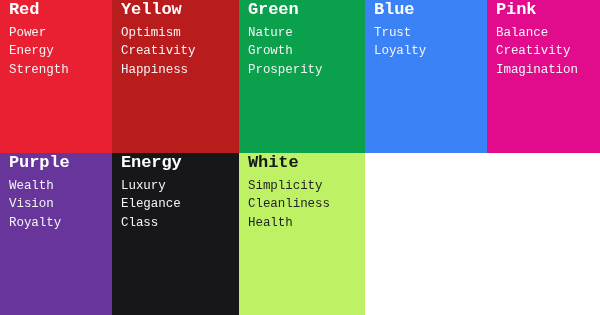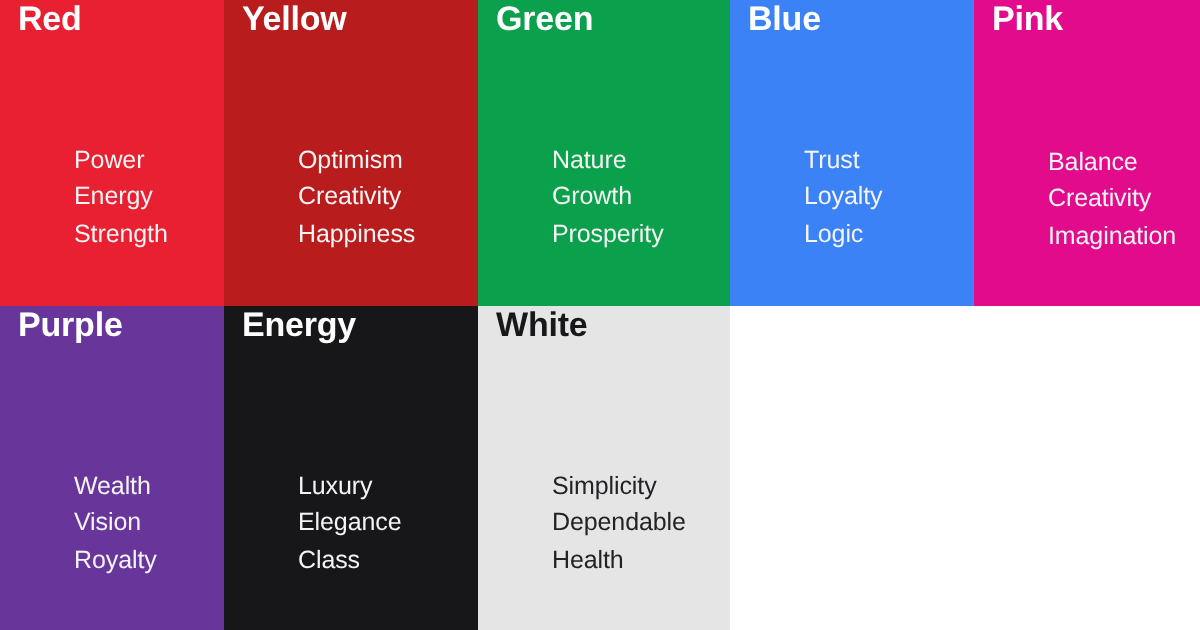--- a/index.html
+++ b/index.html
@@ -22,23 +22,24 @@
     display: grid;
     grid-template-columns: 112px 127px 126px 122px 113px;
     grid-template-rows: 153px 162px;
   }
 
   .color-cell {
     position: relative;
     box-sizing: border-box;
     display: flex;
     flex-direction: column;
-    justify-content: space-between;
+    justify-content: flex-start;
     padding: 0 0 27px 9px;
     overflow: hidden;
+    font-family: Liberation Mono, monospace;
   }
 
   
   .row-bottom {
     padding-bottom: 26px;
   }
 
   .cell-title {
     font-size: 17px;
     font-weight: bold;
@@ -53,21 +54,20 @@
     margin: 0;
     padding: 0;
   }
 
   .cell-trait {
     font-size: 12.5px;
     font-weight: normal;
     line-height: 1.47;
     letter-spacing: -0.05px;
     white-space: nowrap;
-    margin-left: 28px;
   }
 
   
   .on-dark .cell-title { color: #ffffff; }
   .on-dark .cell-trait { color: #f4f4f5; }
 
   
   .on-light .cell-title { color: #18181b; }
   .on-light .cell-trait { color: #232327; }
 </style>
@@ -97,21 +97,20 @@
         <li class="cell-trait">Nature</li>
         <li class="cell-trait">Growth</li>
         <li class="cell-trait">Prosperity</li>
       </ul>
     </div>
     <div class="color-cell on-dark row-top" style="background-color: #3b82f6;">
       <div class="cell-title">Blue</div>
       <ul class="cell-traits">
         <li class="cell-trait">Trust</li>
         <li class="cell-trait">Loyalty</li>
-        <li class="cell-trait">Logic</li>
       </ul>
     </div>
     <div class="color-cell on-dark row-bottom" style="background-color: rgb(226, 11, 140);">
       <div class="cell-title">Pink</div>
       <ul class="cell-traits">
         <li class="cell-trait">Balance</li>
         <li class="cell-trait">Creativity</li>
         <li class="cell-trait">Imagination</li>
       </ul>
     </div>
@@ -124,21 +123,21 @@
       </ul>
     </div>
     <div class="color-cell on-dark row-bottom" style="background-color: rgb(23, 23, 26);">
       <div class="cell-title">Energy</div>
       <ul class="cell-traits">
         <li class="cell-trait">Luxury</li>
         <li class="cell-trait">Elegance</li>
         <li class="cell-trait">Class</li>
       </ul>
     </div>
-    <div class="color-cell on-light row-bottom" style="background-color: #e5e5e5;">
+    <div class="color-cell on-light row-bottom" style="background-color: #bef264;">
       <div class="cell-title">White</div>
       <ul class="cell-traits">
         <li class="cell-trait">Simplicity</li>
-        <li class="cell-trait">Dependable</li>
+        <li class="cell-trait">Cleanliness</li>
         <li class="cell-trait">Health</li>
       </ul>
     </div>
   </div>
 
 </body></html>

